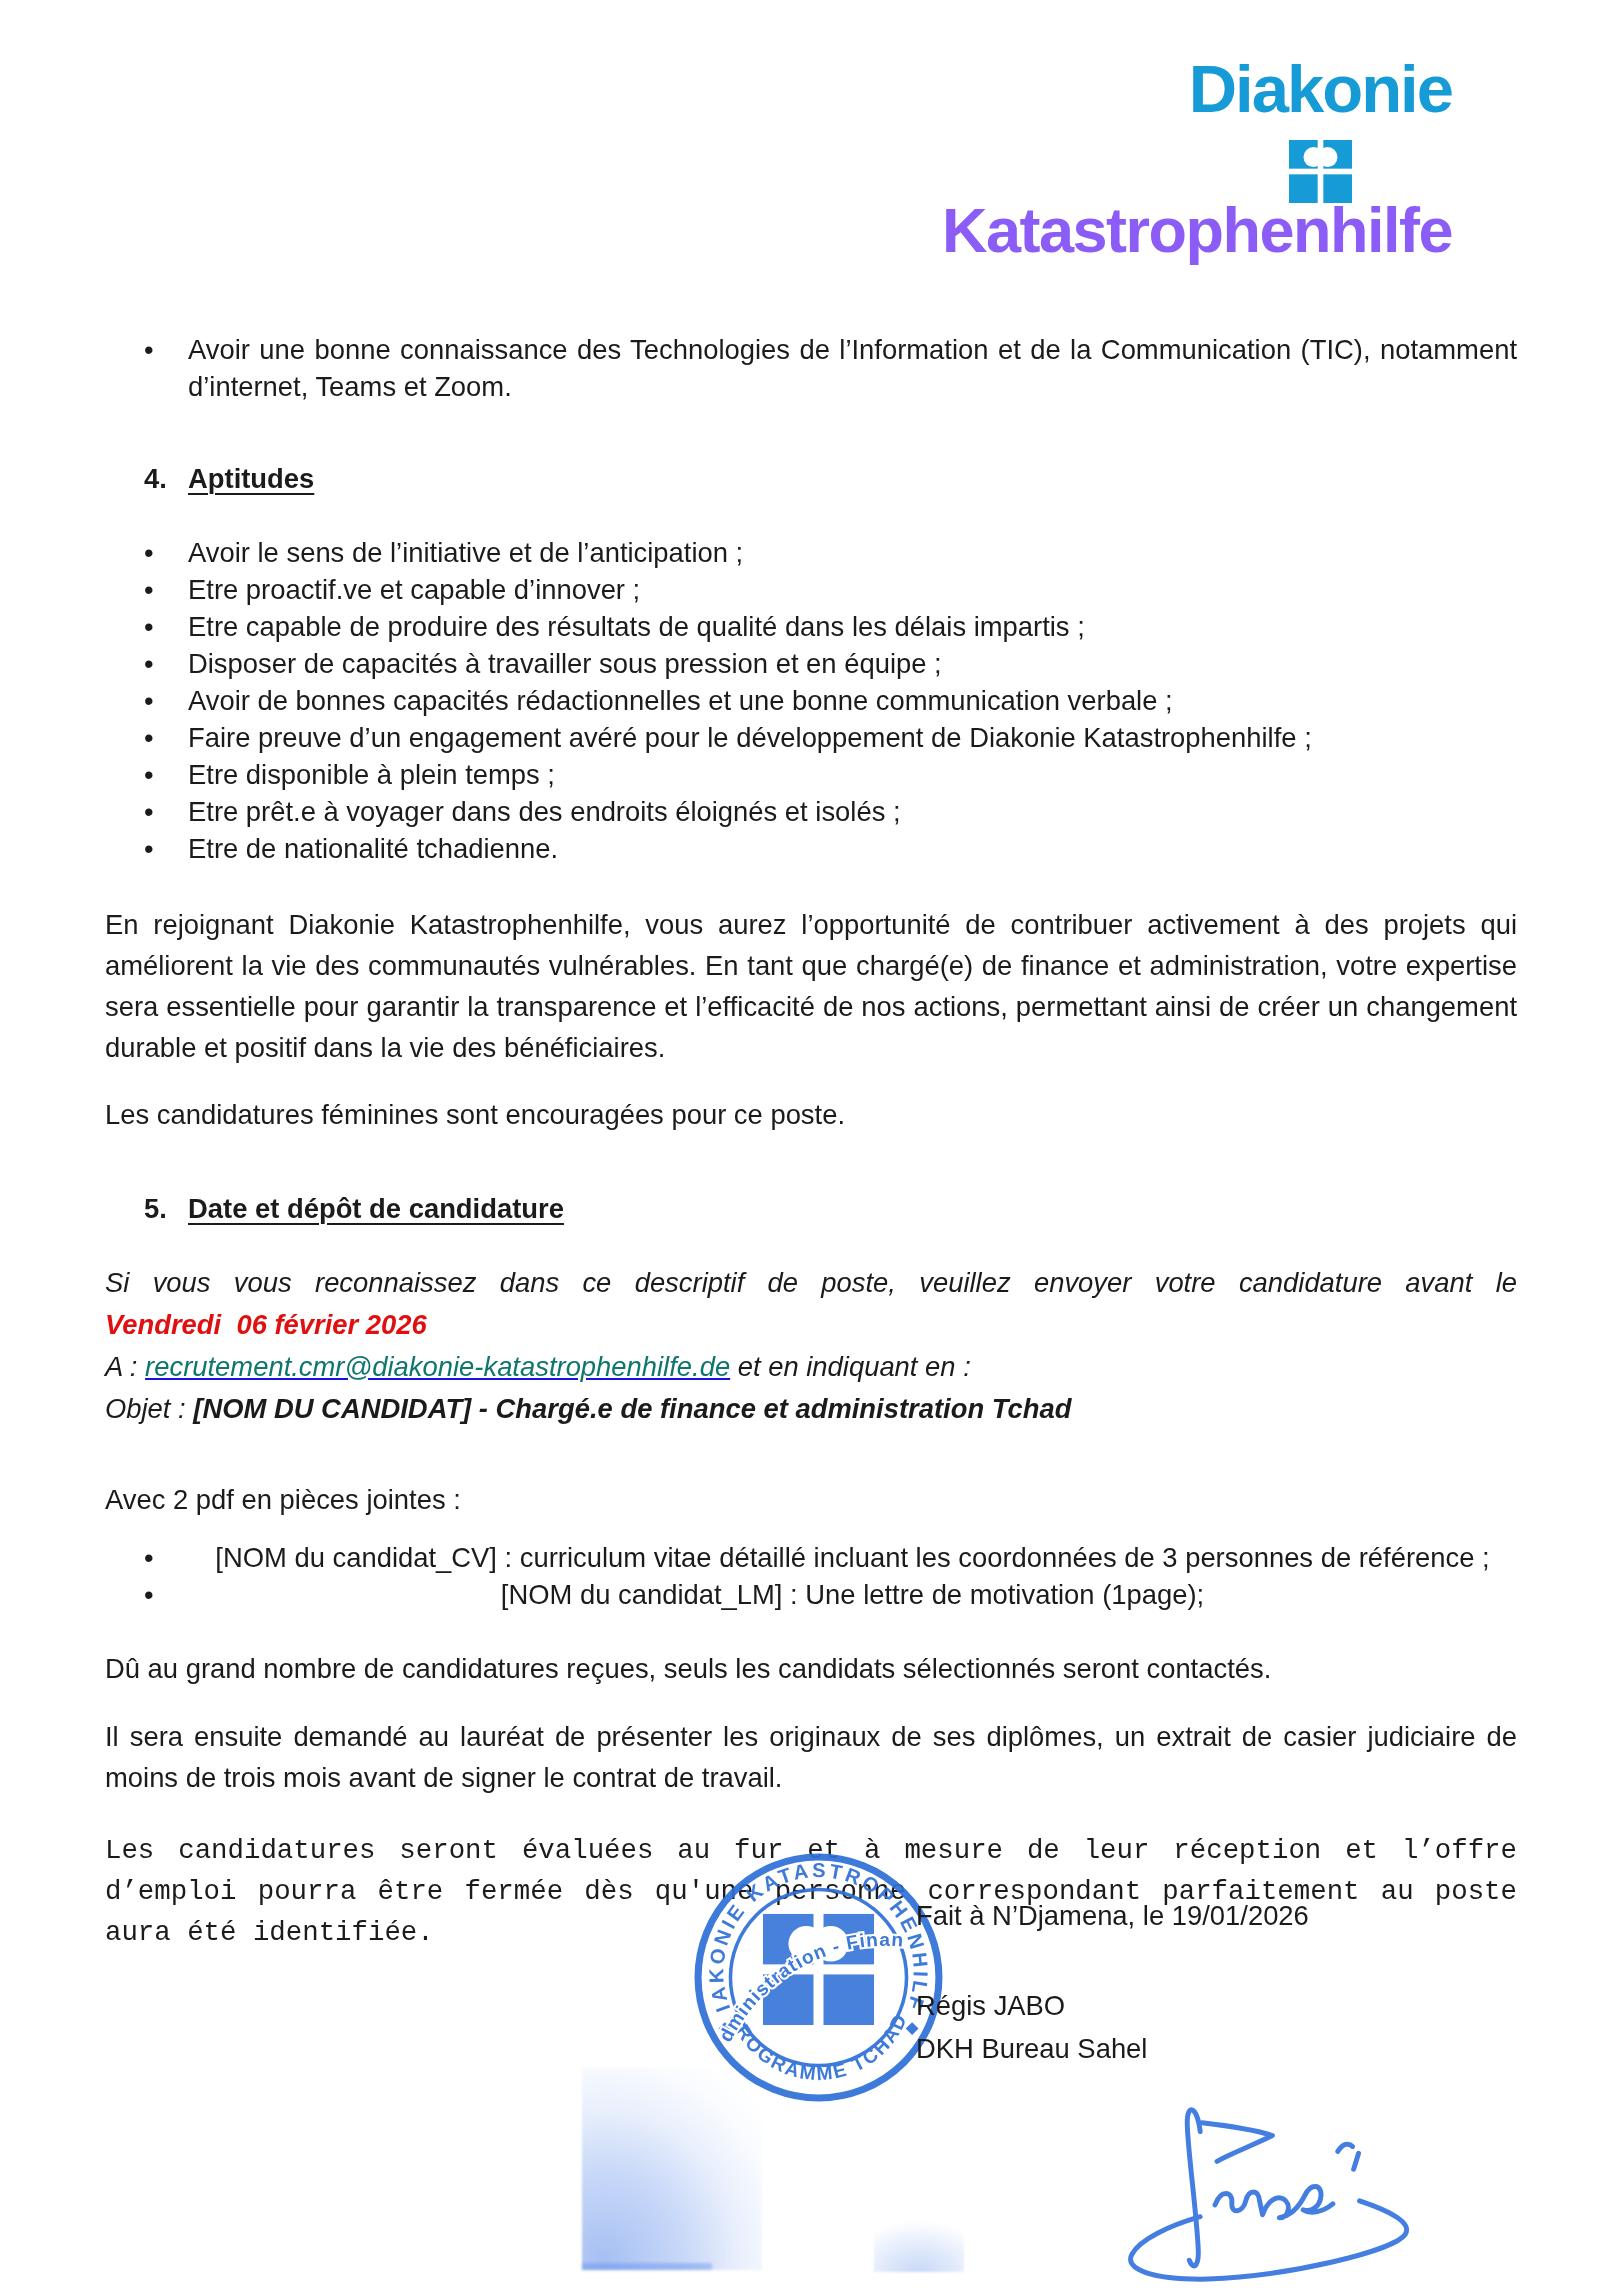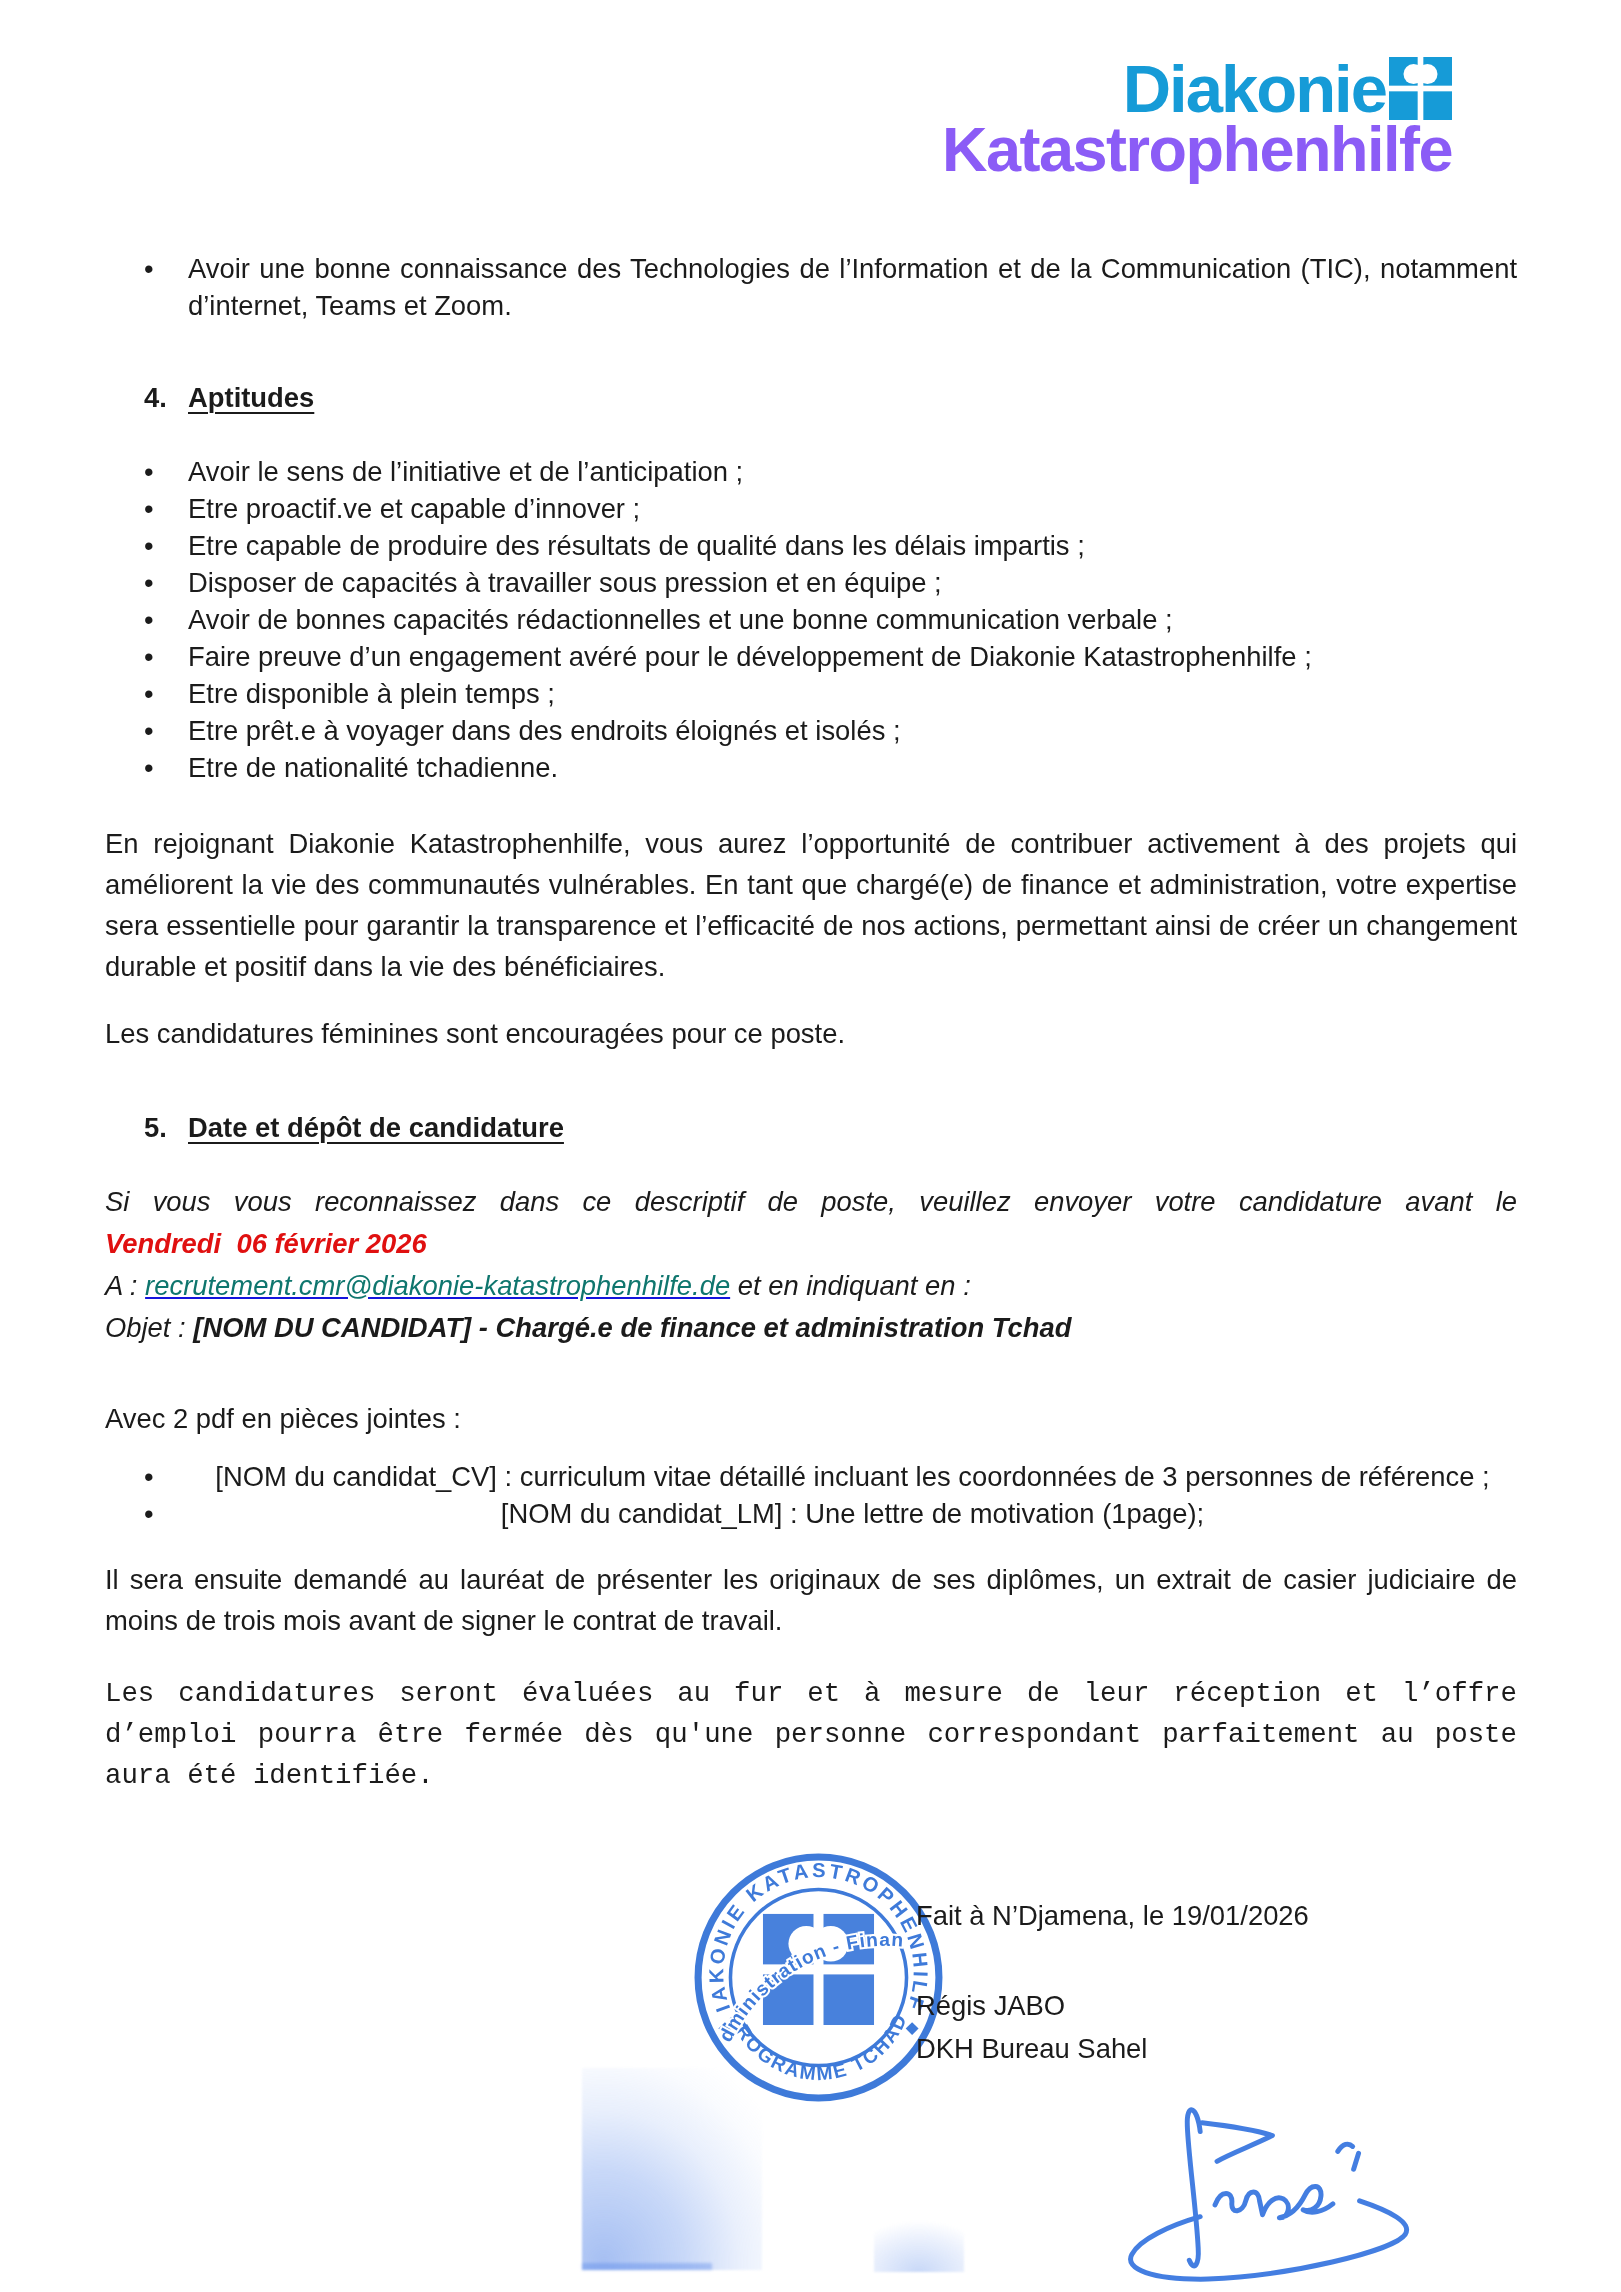--- a/index.html
+++ b/index.html
@@ -12,21 +12,21 @@
     font-size:27.4px;
     overflow:hidden;
   }
   .content { padding:55px 104px 0 105px; }
 
   
   .logo-block {
     display:flex; flex-direction:column; align-items:flex-end;
     width:fit-content; margin-left:auto; margin-right:65px;
   }
-  .logo-row { display:flex; align-items:center; gap:3px; }
+  .logo-row { display:flex; align-items:center; gap:18px;flex-direction:column; }
   .logo-word {
     color:#169bd7; font-weight:700; font-size:67px; line-height:67px;
     letter-spacing:-2px;
   }
   .logo-icon { width:63px; height:63px; }
   .logo-word2 {
     color:#8b5cf6; font-weight:700; font-size:63px; line-height:55px;
     letter-spacing:-1.5px;
   }
 
@@ -154,20 +154,21 @@
       <p><span>Objet : </span><span class="bold">[NOM DU CANDIDAT] - Chargé.e de finance et administration Tchad</span></p>
     </div>
 
     <p class="p-avec">Avec 2 pdf en pièces jointes :</p>
 
     <ul class="plain att">
       <li class="bullet-item just"><span>[NOM du candidat_CV] : curriculum vitae détaillé incluant les coordonnées de 3 personnes de référence ;</span></li>
       <li class="bullet-item"><span>[NOM du candidat_LM] : Une lettre de motivation (1page);</span></li>
     </ul>
 
+    <p class="p-du">Dû au grand nombre de candidatures reçues, seuls les candidats sélectionnés seront contactés.</p>
 
     <p class="p-ilsera just">Il sera ensuite demandé au lauréat de présenter les originaux de ses diplômes, un extrait de casier judiciaire de moins de trois mois avant de signer le contrat de travail.</p>
 
     <p class="p-eval just">Les candidatures seront évaluées au fur et à mesure de leur réception et l’offre d’emploi pourra être fermée dès qu'une personne correspondant parfaitement au poste aura été identifiée.</p>
 
   </div>
 
   <svg class="stamp" viewBox="0 0 250 250" style="font-size:28px">
     <defs>
       <path id="arcTop" d="M 40 160 A 94 94 0 1 1 210 160"></path>

